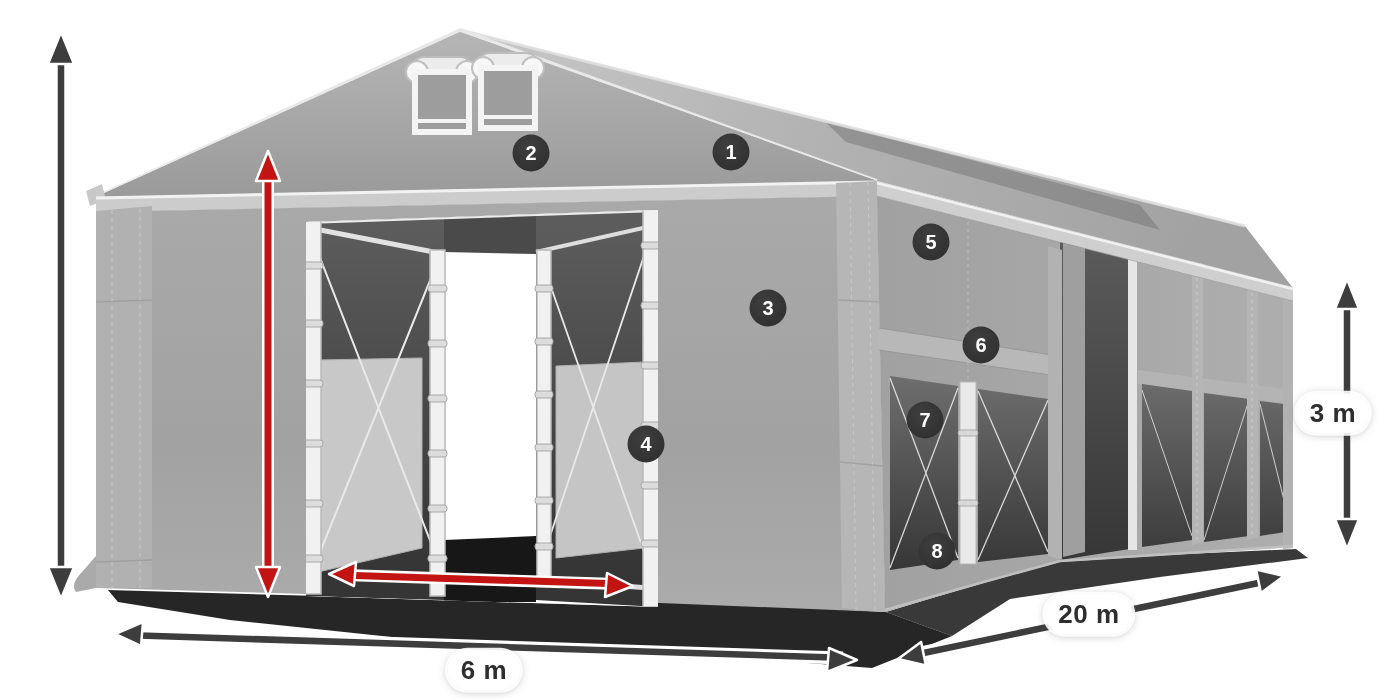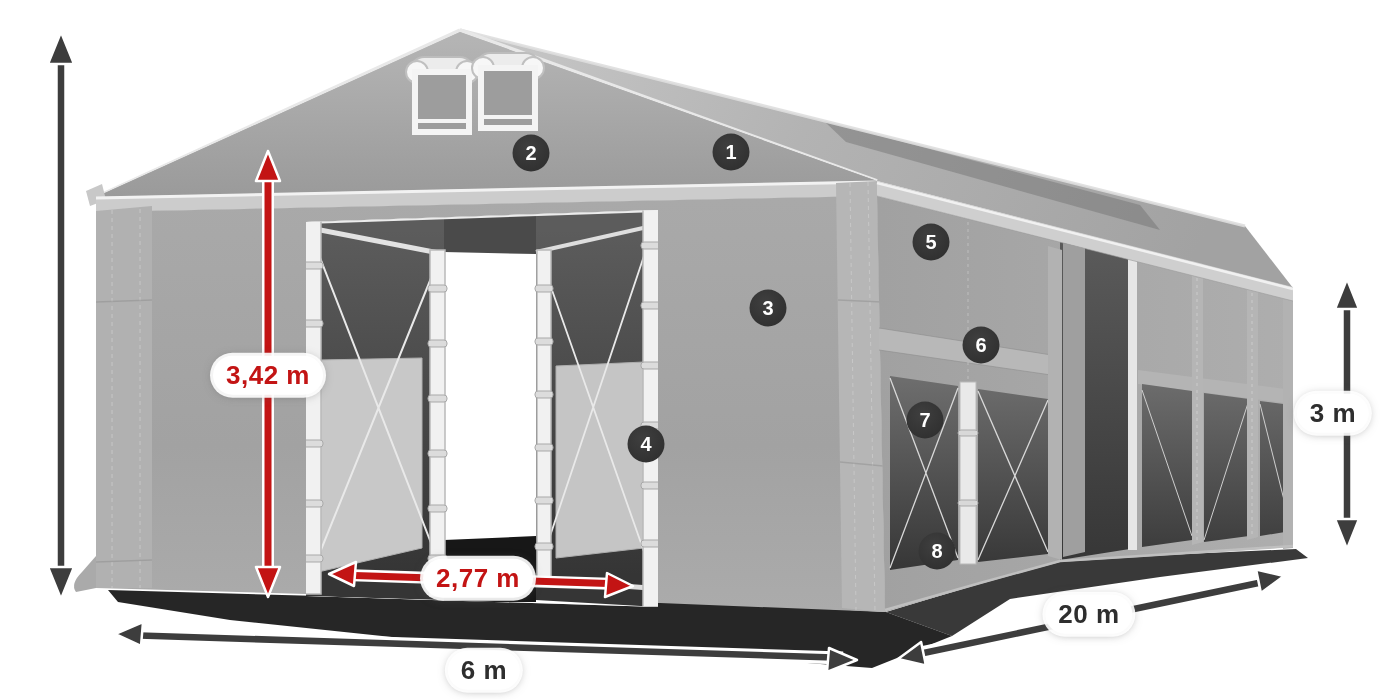--- a/index.html
+++ b/index.html
@@ -231,22 +231,20 @@
     </g>
     <g>
       <line x1="1347" y1="292" x2="1347" y2="538" stroke="#ffffff" stroke-width="13"></line>
       <line x1="1347" y1="298" x2="1347" y2="532" stroke="#3d3d3d" stroke-width="6.5"></line>
       <polygon points="1347,279 1335,309 1359,309" fill="#3d3d3d" stroke="#ffffff" stroke-width="2.5" stroke-linejoin="round"></polygon>
       <polygon points="1347,549 1335,519 1359,519" fill="#3d3d3d" stroke="#ffffff" stroke-width="2.5" stroke-linejoin="round"></polygon>
     </g>
   </g>
 </svg>
 
-<div class="pill red" style="left:268px;top:375px;">3,42 m</div>
-<div class="pill red" style="left:478px;top:578px;">2,77 m</div>
 <div class="pill" style="left:484px;top:643px;margin-top:27px;">6 m</div>
 <div class="pill" style="left:1089px;top:614px;">20 m</div>
 <div class="pill" style="left:1333px;top:413px;">3 m</div>
 
 <div class="badge" style="left:731px;top:152px;">1</div>
 <div class="badge" style="left:531px;top:153px;">2</div>
 <div class="badge" style="left:768px;top:308px;">3</div>
 <div class="badge" style="left:646px;top:444px;">4</div>
 <div class="badge" style="left:931px;top:242px;">5</div>
 <div class="badge" style="left:981px;top:345px;">6</div>

